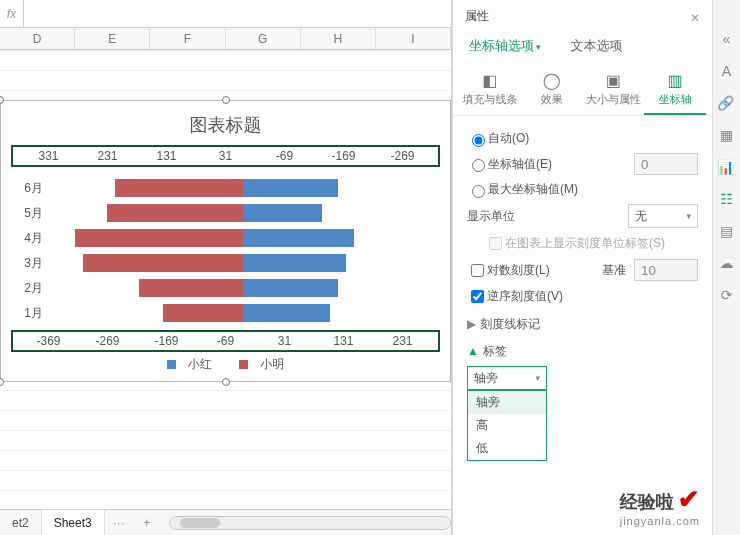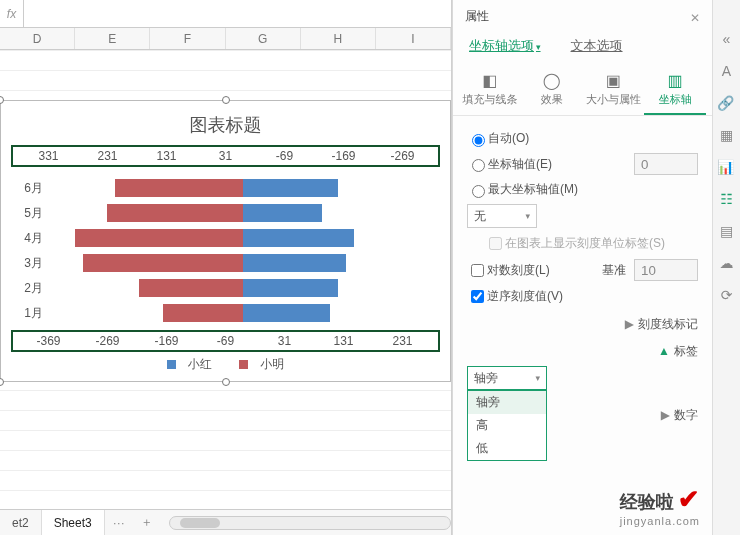--- a/index.html
+++ b/index.html
@@ -83,21 +83,21 @@
   .panel-header {
     display: flex; align-items: flex-end; justify-content: space-between;
     padding: 8px 12px;
     color: #444;
   }
   .panel-tabs {
     display: flex; gap: 30px;
     padding: 4px 16px 8px;
   }
   .ptab {
-    font-size: 13px; color: #666; cursor: pointer; text-decoration: underline;
+    font-size: 13px; color: #666; cursor: pointer;
   }
   .ptab.active { color: #1a9e6c; }
   .ptab.active .caret { color: #1a9e6c; }
   .caret { font-size: 9px; margin-left: 2px; }
   .icon-tabs {
     display: flex; border-bottom: 1px solid #e5e5e5;
     padding: 4px 6px 0;
   }
   .icon-tab {
     flex: 1; text-align: center; font-size: 11px; color: #777;
@@ -105,21 +105,21 @@
   }
   .icon-tab.active { color: #1a9e6c; border-bottom-color: #1a9e6c; }
   .icon-glyph { display: block; font-size: 16px; margin-bottom: 2px; }
   .panel-body { flex: 1; padding: 8px 14px; overflow: hidden; color: #555; }
   .field-row { display: flex; align-items: center; margin: 6px 0; gap: 8px; }
   .field-row label { display: flex; align-items: center; gap: 0; flex: 1; }
   .num-input { width: 64px; height: 22px; border: 1px solid #ccc; padding: 0 6px; background: #fff; color: #888; }
   .num-input[disabled] { background: #f5f5f5; }
   .select-input { height: 24px; border: 1px solid #ccc; padding: 0 6px; background: #fff; min-width: 70px; }
   .indent { margin-left: 18px; color: #aaa; }
-  .section-head { margin-top: 10px; margin-bottom: 2px; color: #555; text-align: right; }
+  .section-head { margin-top: 10px; margin-bottom: 2px; color: #555; }
   .section-head .tri { color: #888; margin-right: 4px; }
   .section-head.open .tri { color: #1a9e6c; }
   .dropdown-open {
     position: relative; display: inline-block;
   }
   .dropdown-open .select-input { border-color: #1a9e6c; min-width: 80px; display:flex; justify-content:space-between; align-items:center;}
   .dropdown-list {
     position: absolute; top: 24px; left: 0; right: 0;
     border: 1px solid #1a9e6c; background: #fff; z-index: 5;
   }
@@ -305,20 +305,21 @@
         <input class="num-input" disabled="" value="0" style="">
       </div>
       <div class="field-row">
         <label>
           <input type="radio" name="cross" style="">
           <span>最大坐标轴值(M)</span>
         </label>
       </div>
 
       <div class="field-row">
+        <span style="flex:1">显示单位</span>
         <div class="select-input" style="display:flex;justify-content:space-between;align-items:center">
           <span>无</span>
           <span style="font-size:9px;color:#888">▾</span>
         </div>
       </div>
       <div class="field-row indent">
         <label>
           <input type="checkbox" disabled="" style="">
           <span>在图表上显示刻度单位标签(S)</span>
         </label>

